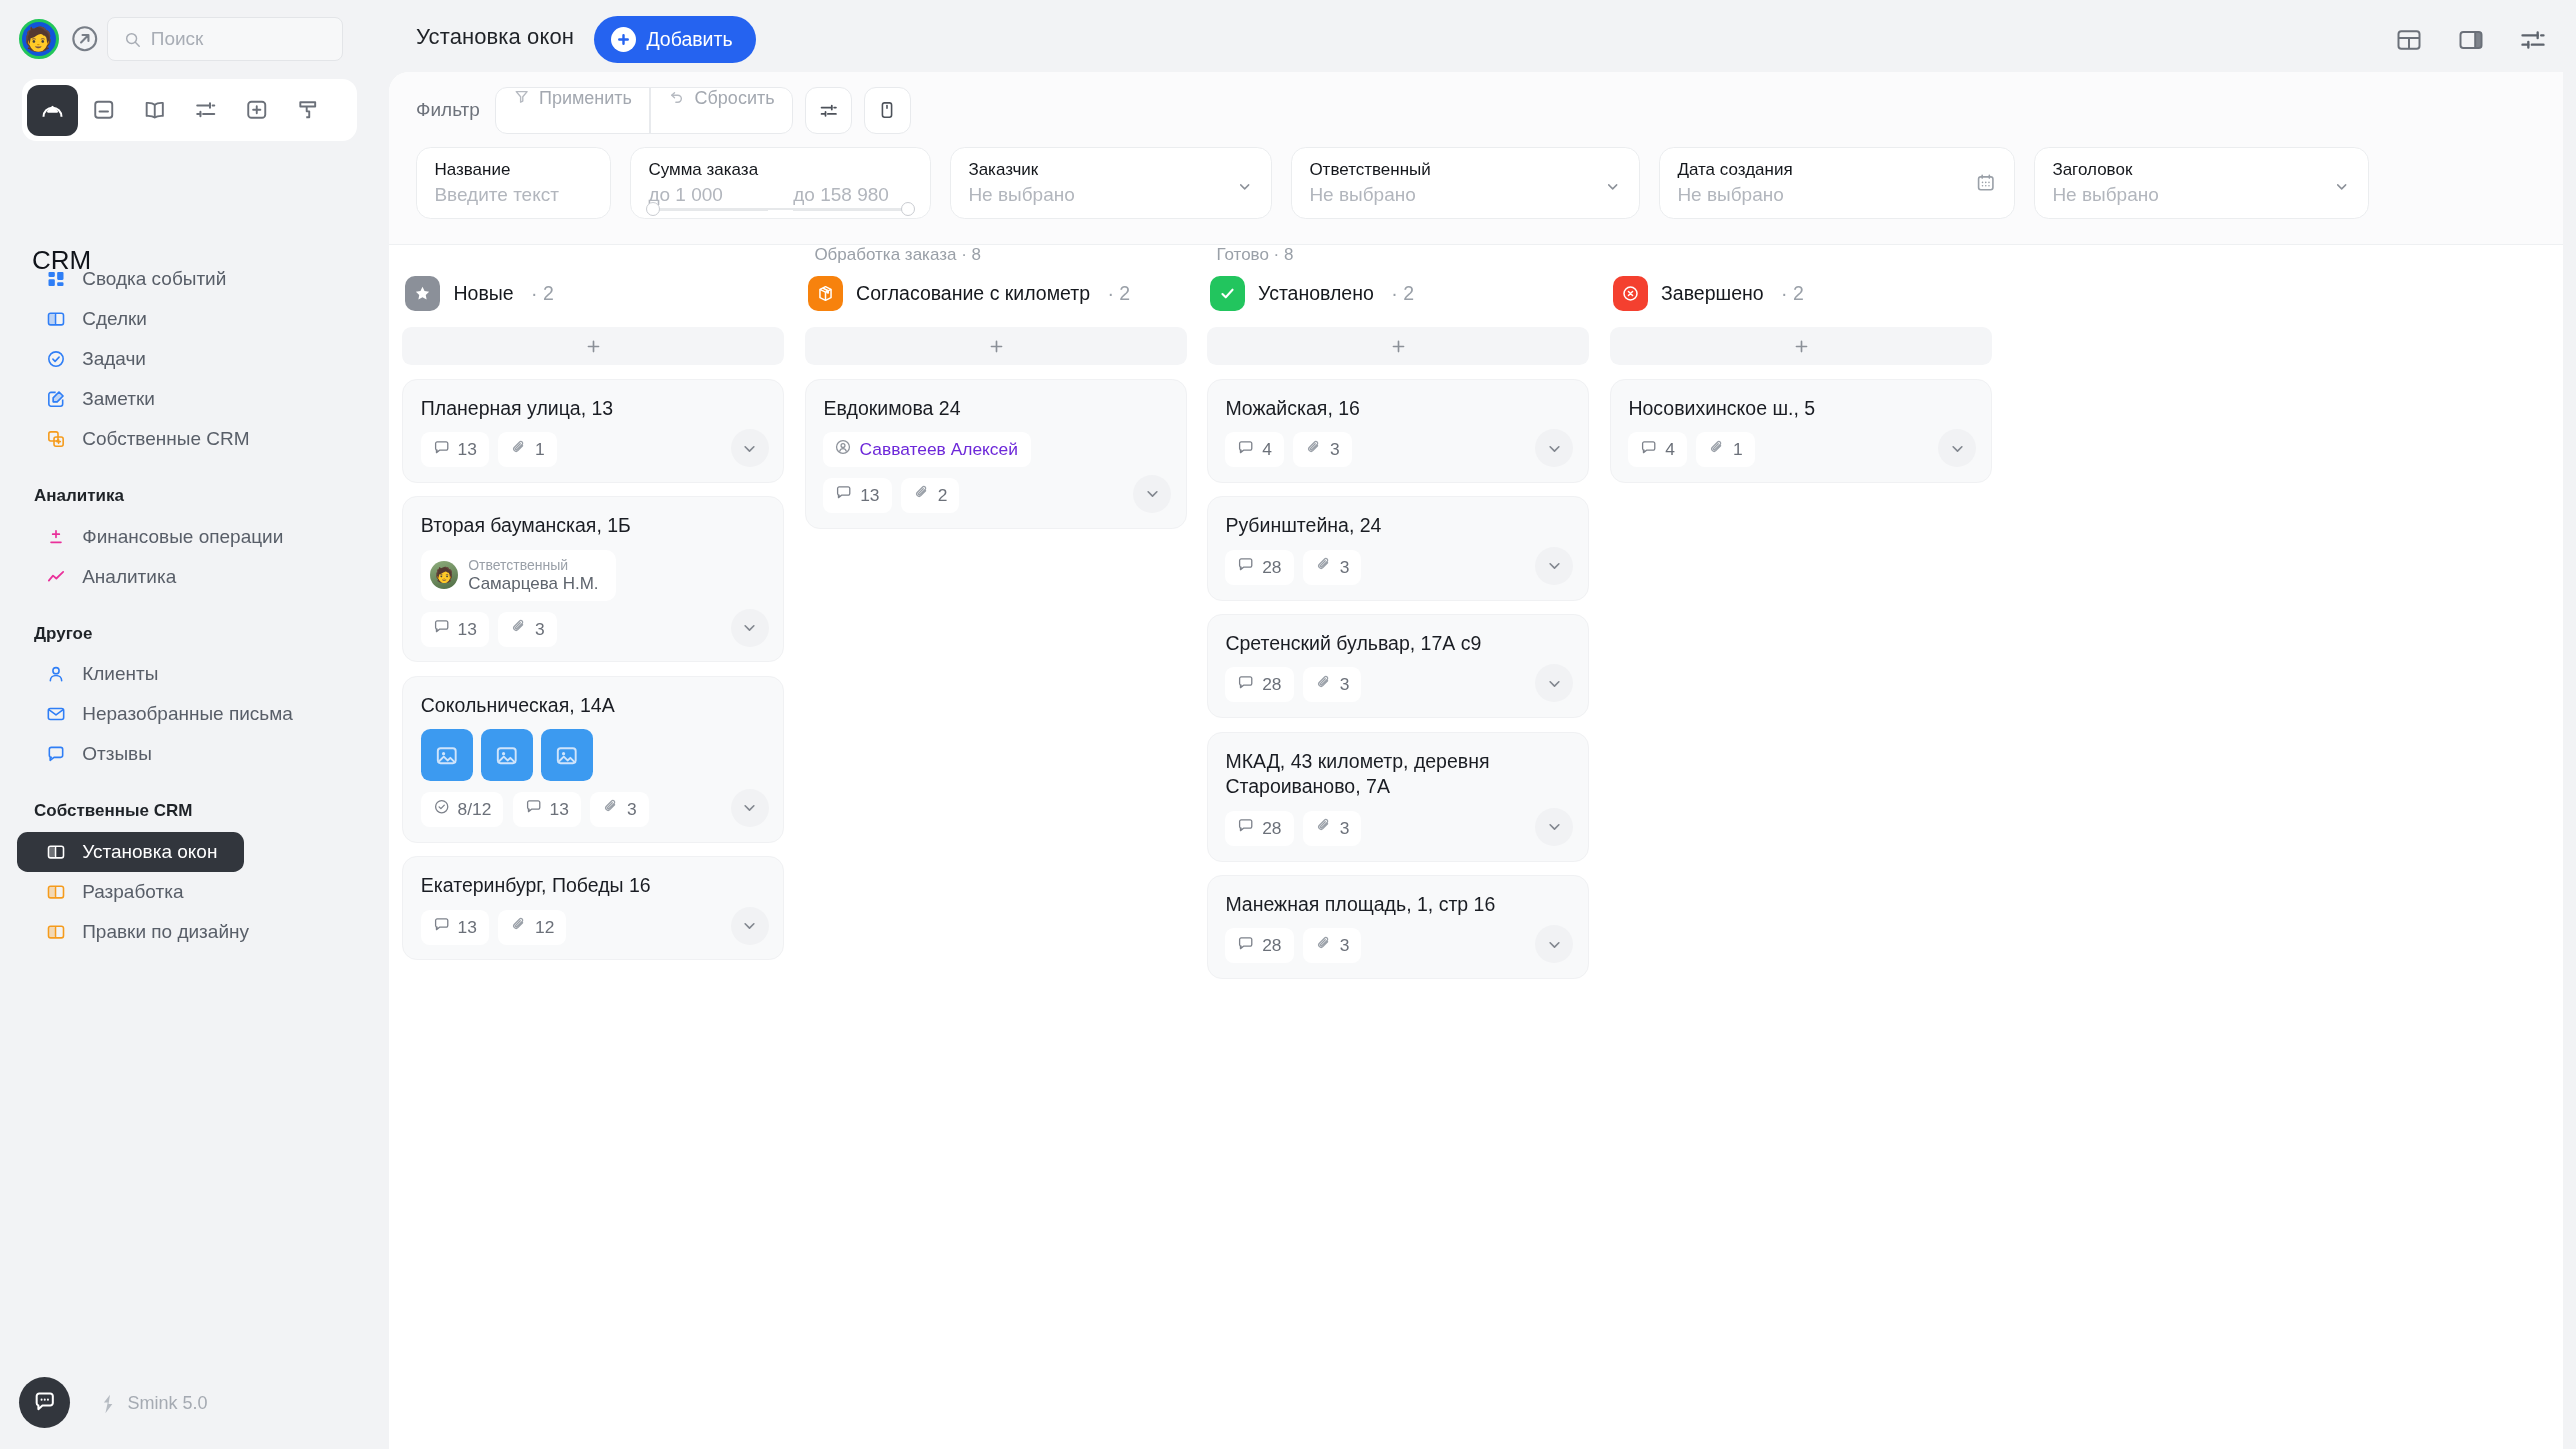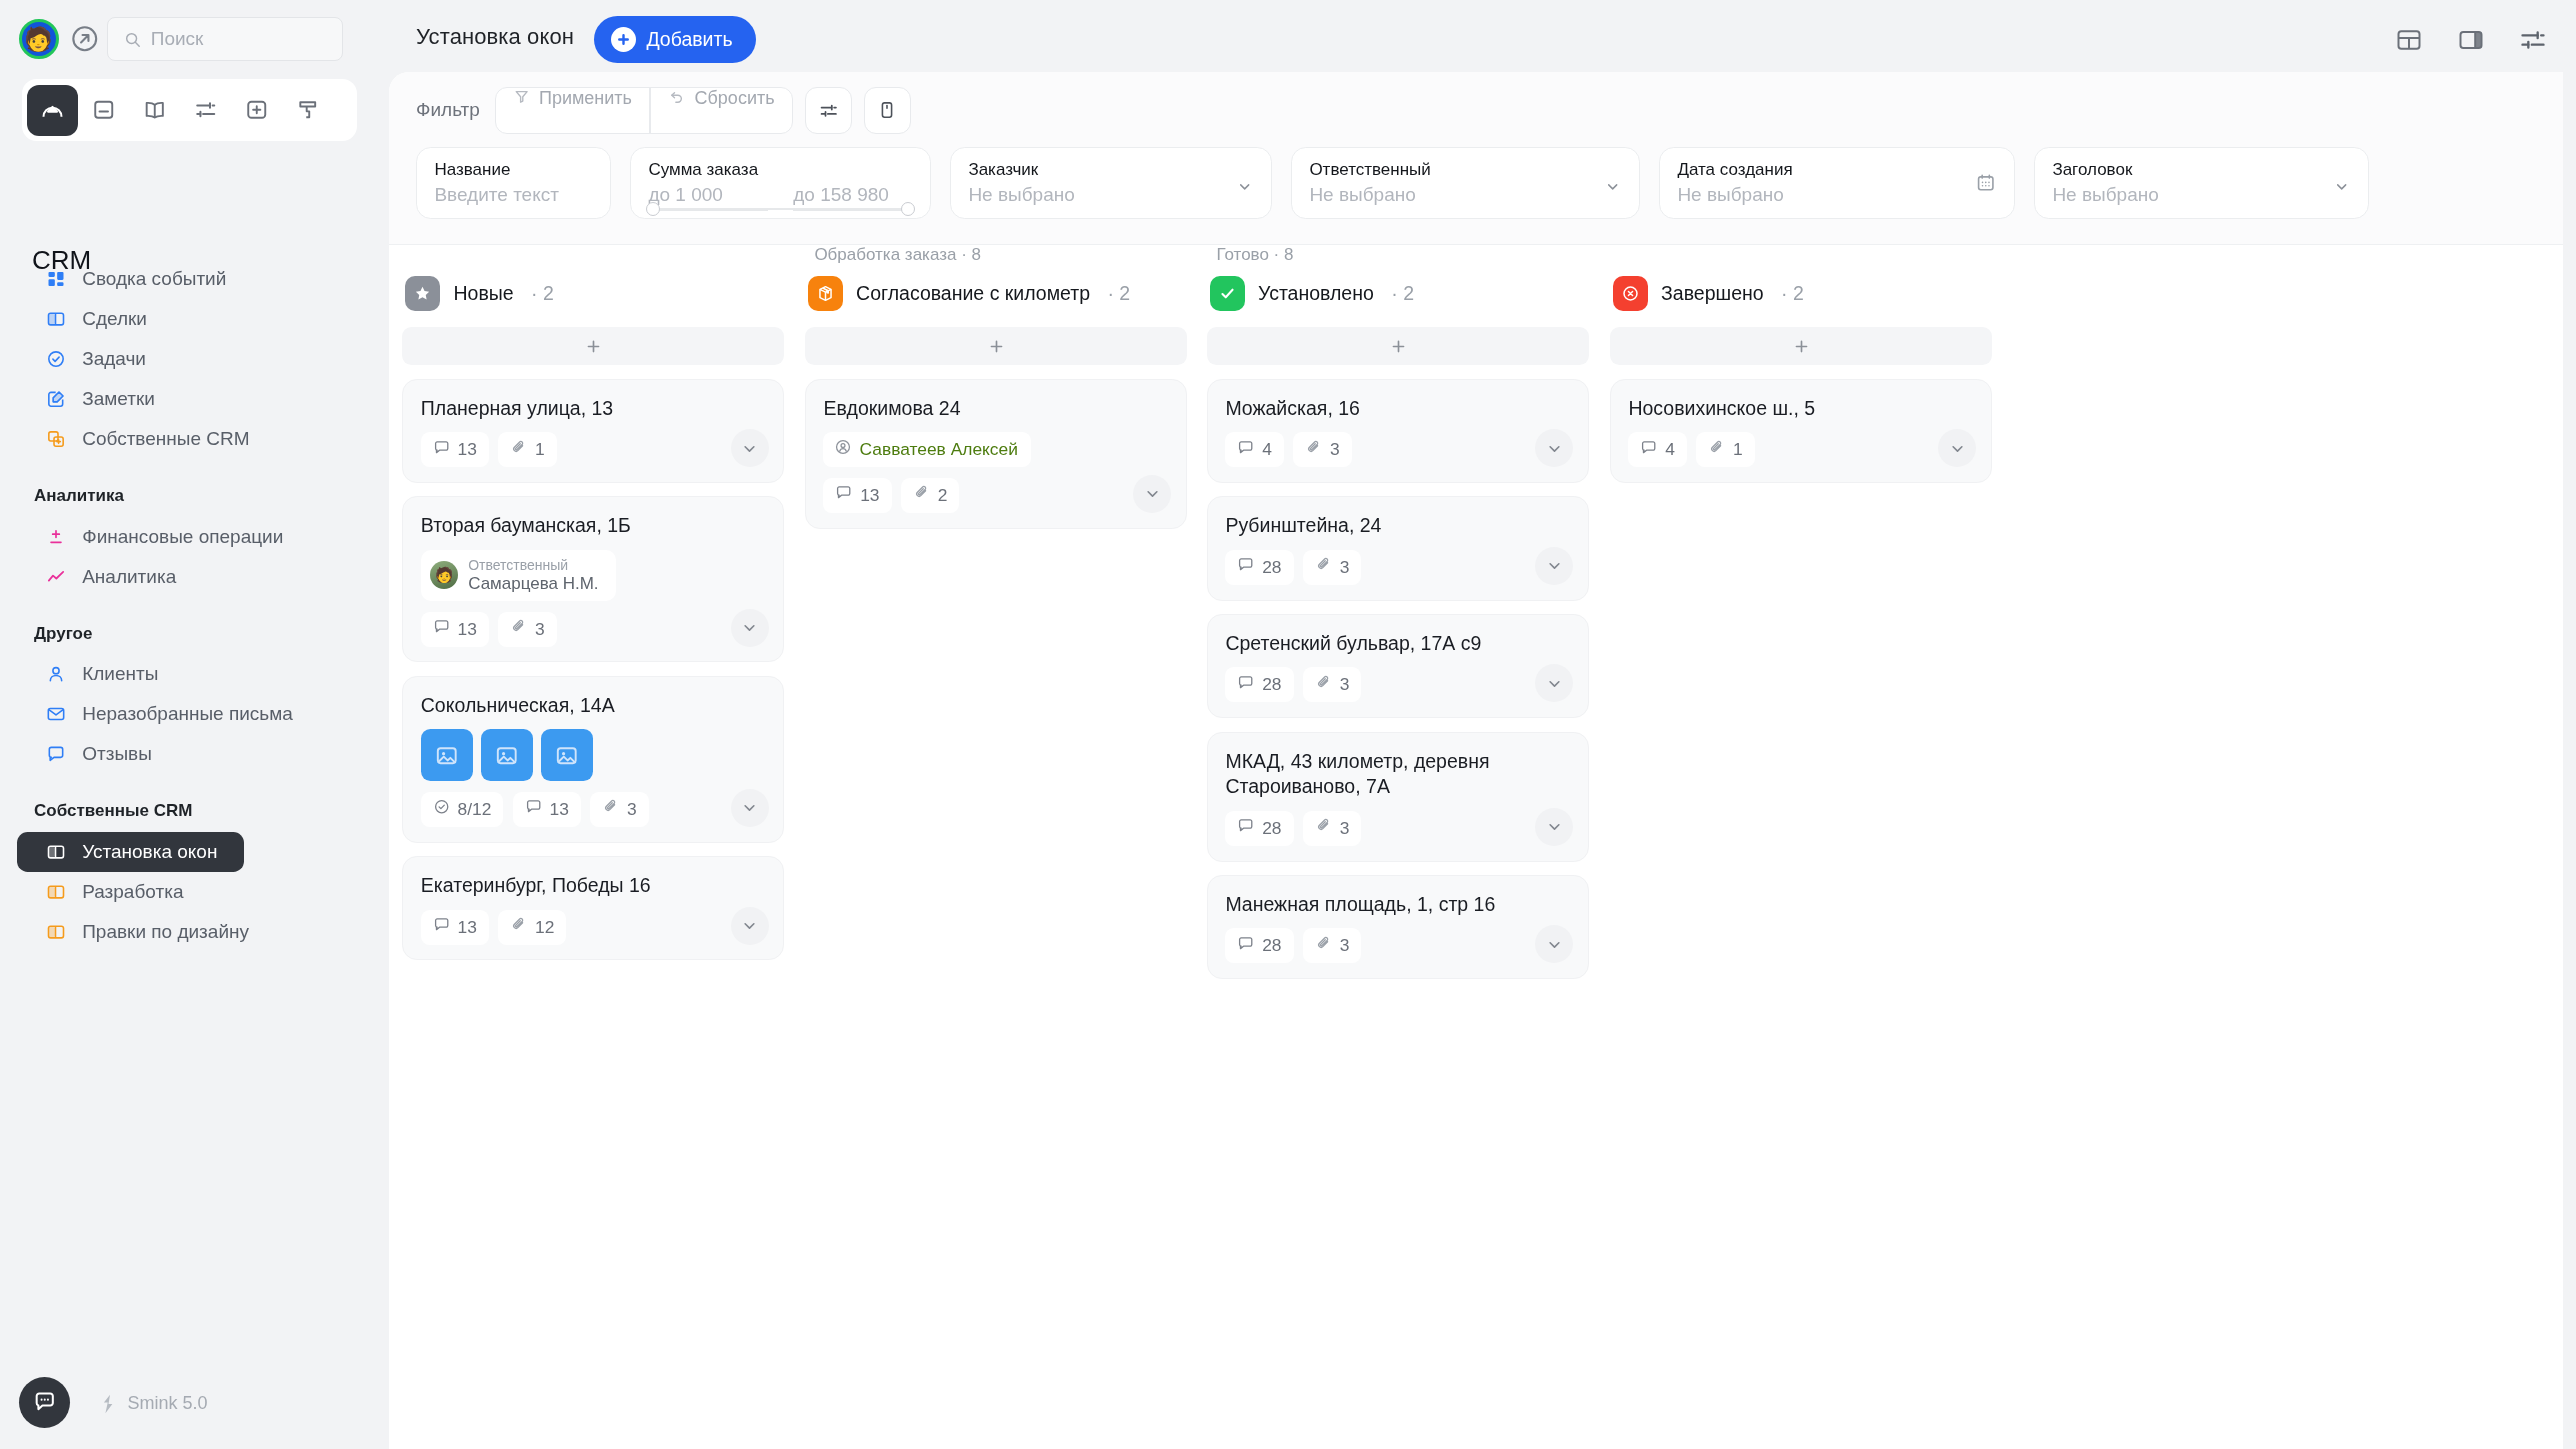--- a/index.html
+++ b/index.html
@@ -153,21 +153,21 @@
     margin-top: 13.4px; background: #f8f9fa; border: 1.3px solid #f0f1f3;
     border-radius: 14.8px; padding: 16px 17.4px 14.8px 17.4px; position: relative; cursor: pointer;
   }
   .card-title { font-size: 19.5px; color: #1a1d23; line-height: 1.32; margin-bottom: 10.7px; }
   .chips { display: flex; align-items: flex-end; gap: 9.4px; flex-wrap: wrap; }
   .chip {
     background: #ffffff; border-radius: 8.7px; height: 35px; display: flex;
     align-items: center; gap: 7.4px; padding: 0 12px; font-size: 17.4px; color: #6b7079;
   }
   .chip.person { padding: 0 13.4px 0 10.7px; }
-  .chip.person .pname { color: #4d7c0f; font-size: 17.4px; }
+  .chip.person .pname { color: #6d28d9; font-size: 17.4px; }
   .resp-chip {
     background: #fff; border-radius: 10px; display: inline-flex; align-items: center;
     gap: 10px; padding: 6.7px 17.4px 6.7px 9.4px; margin-bottom: 10.7px;
   }
   .resp-chip .rc-av {
     width: 28px; height: 28px; border-radius: 50%; flex: none;
     background: linear-gradient(160deg,#8fae7d,#4e6b43);
     display:flex;align-items:center;justify-content:center;font-size:14.8px;
   }
   .resp-chip .rc-txt { display: flex; flex-direction: column; line-height: 1.22; }

